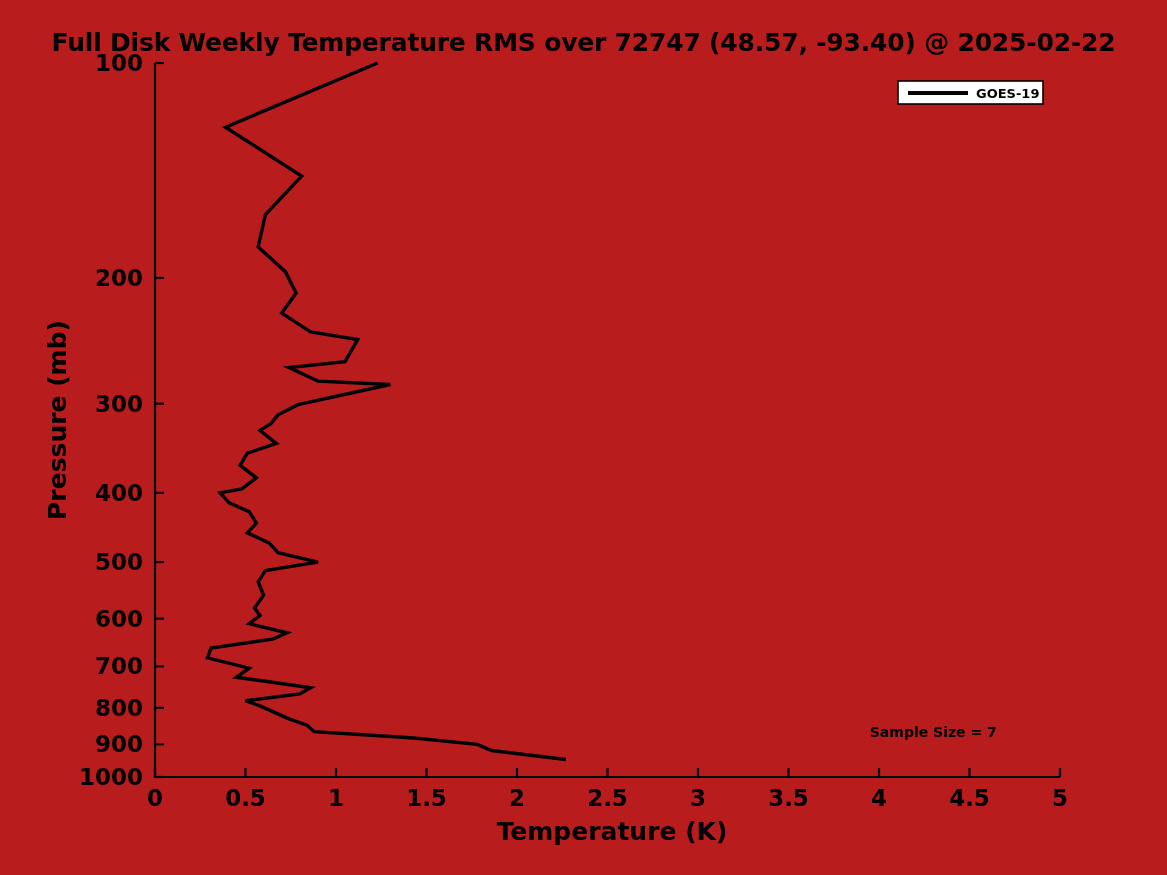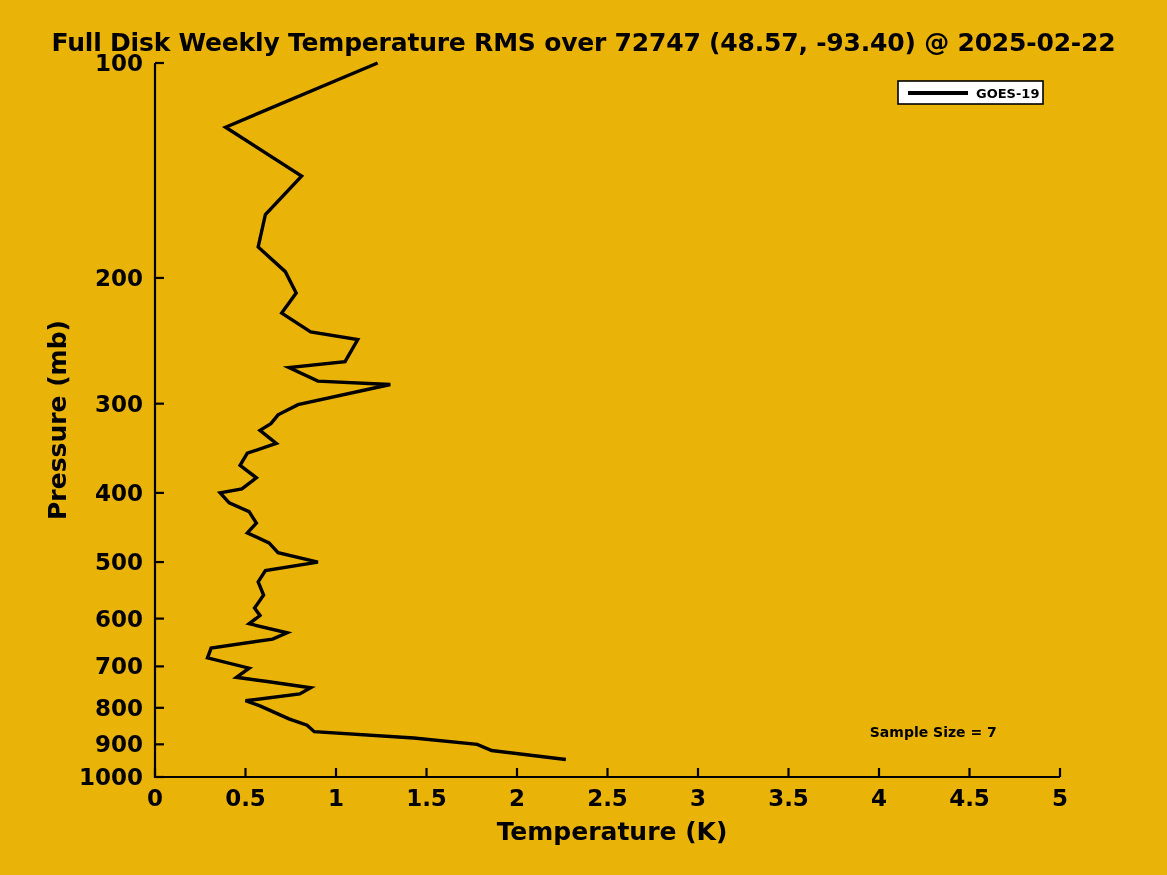--- a/index.html
+++ b/index.html
@@ -12,21 +12,21 @@
     width: 1167px;
     height: 875px;
     font-family: "DejaVu Sans", sans-serif;
     color: #000000;
     overflow: hidden;
   }
   #figure {
     position: relative;
     width: 1167px;
     height: 875px;
-    background: #eab308;
+    background: #b91c1c;
   }
   #chart-title {
     position: absolute;
     left: 0;
     top: 28px;
     width: 1167px;
     text-align: center;
     font-size: 25px;
     font-weight: bold;
     font-family: "DejaVu Sans", sans-serif;

